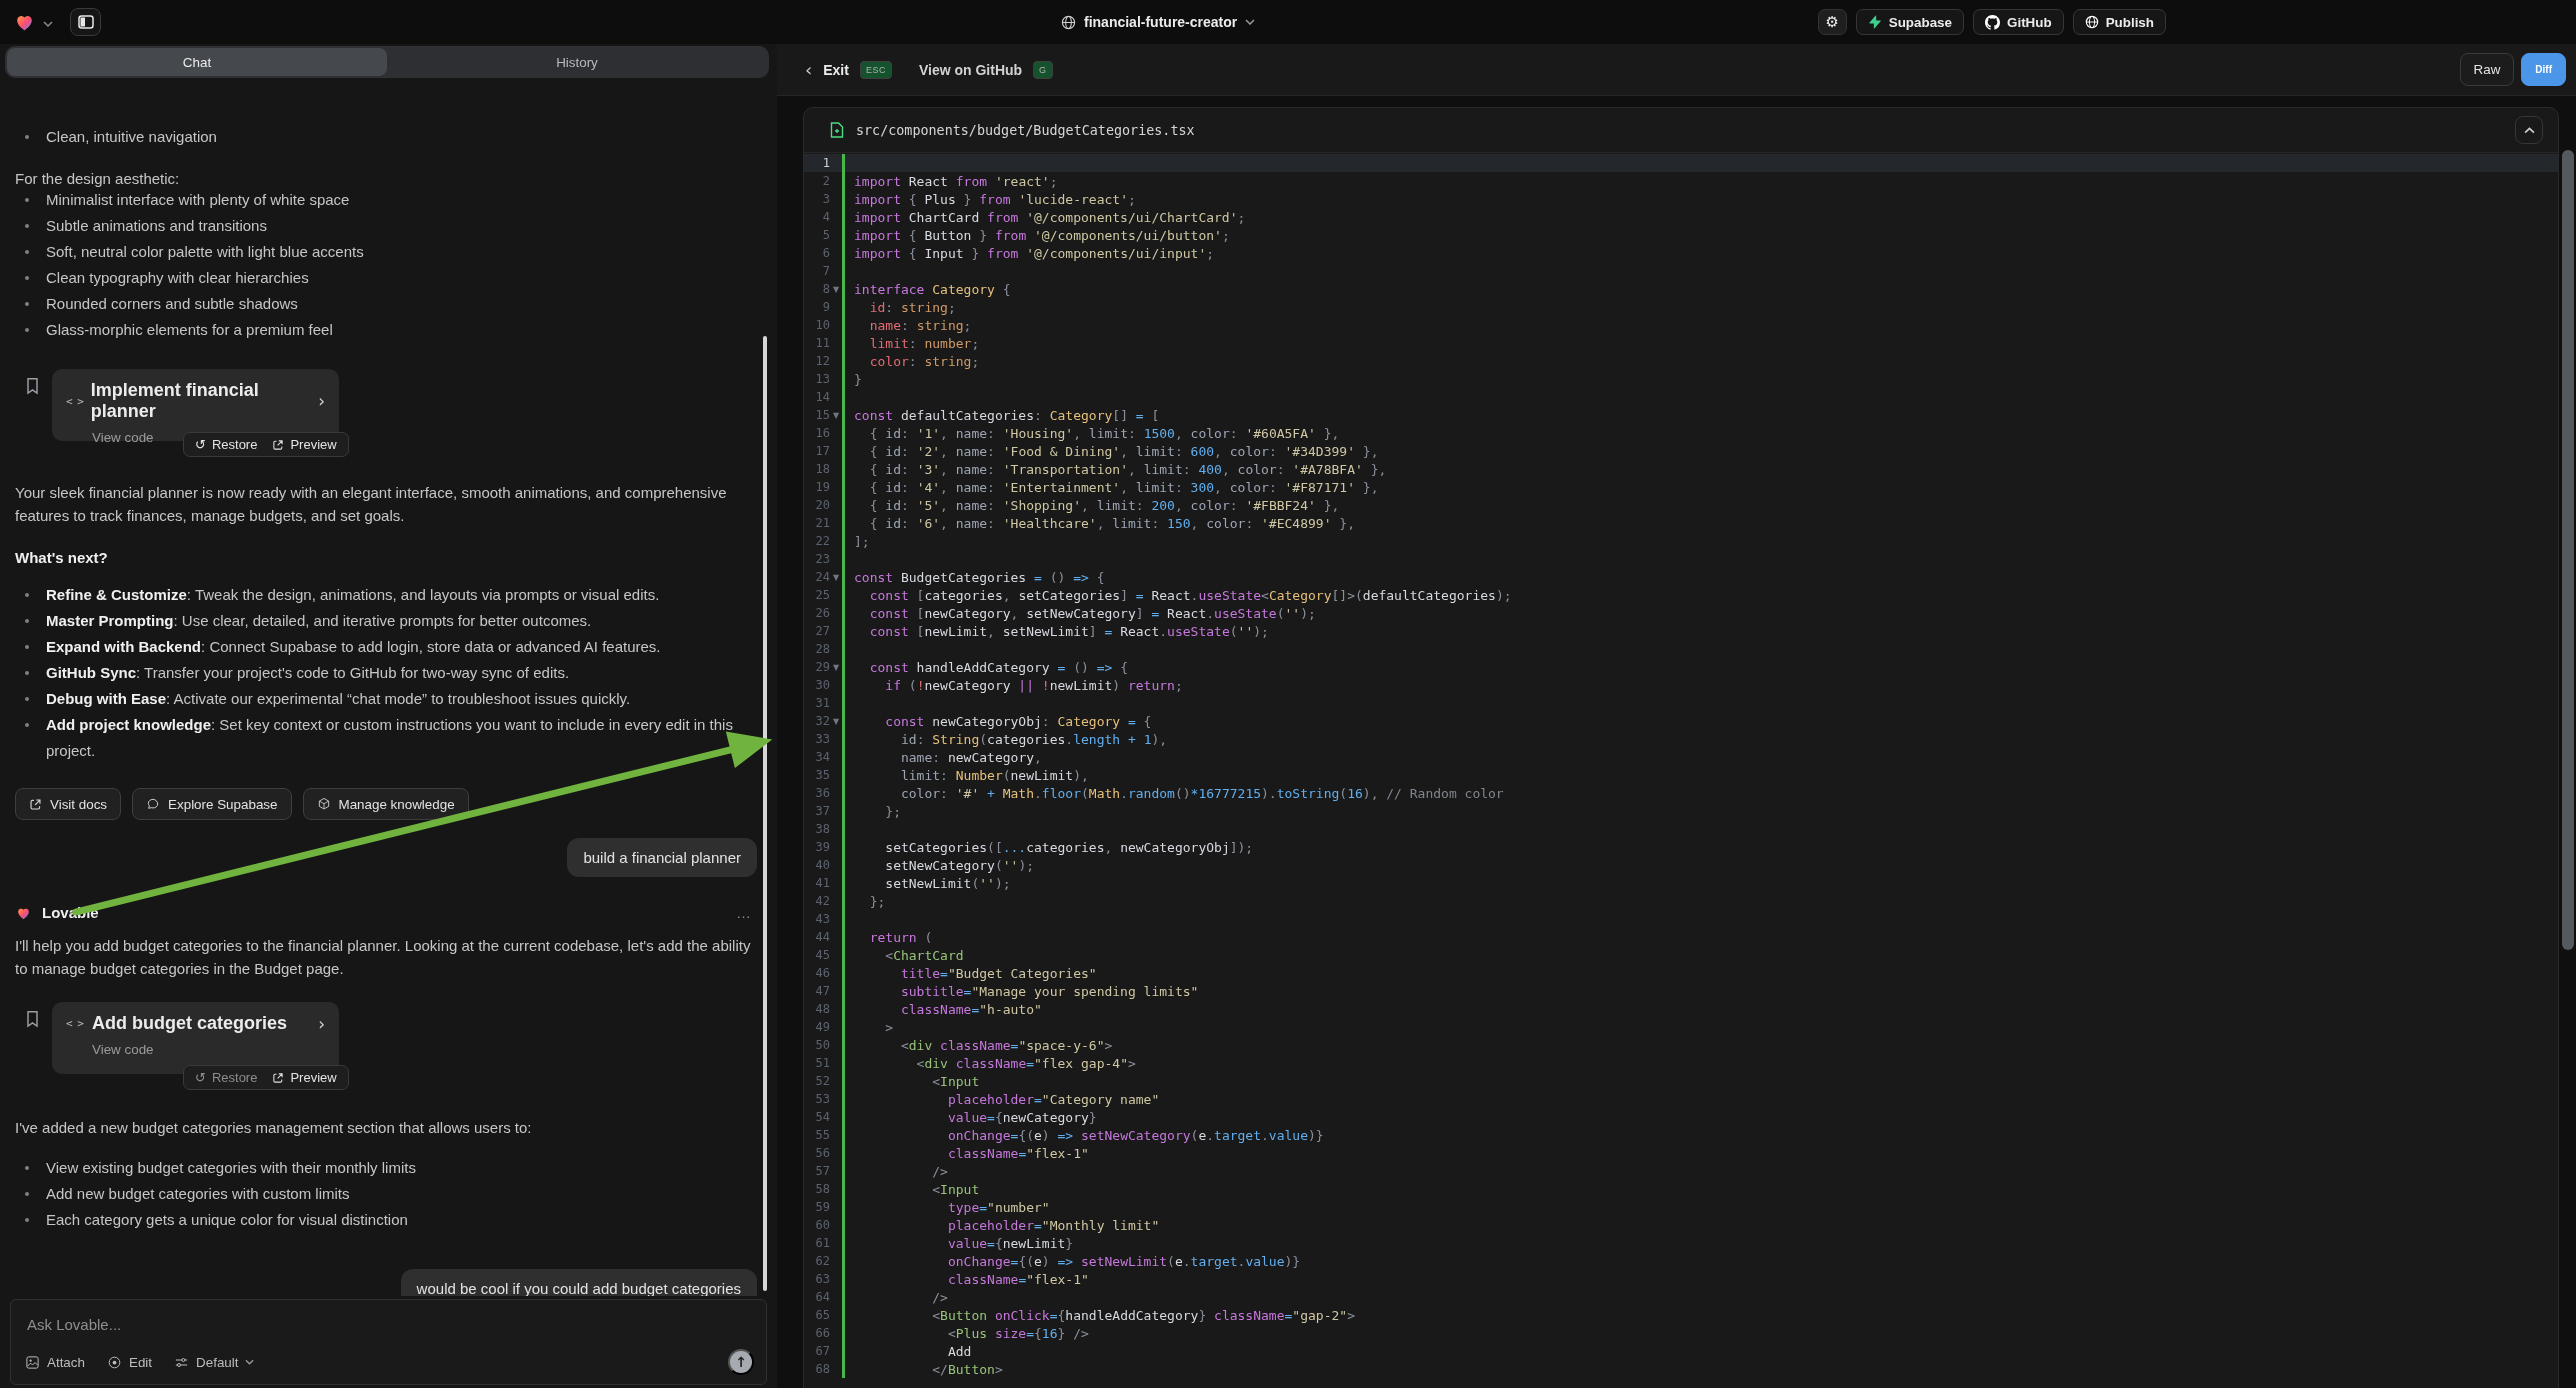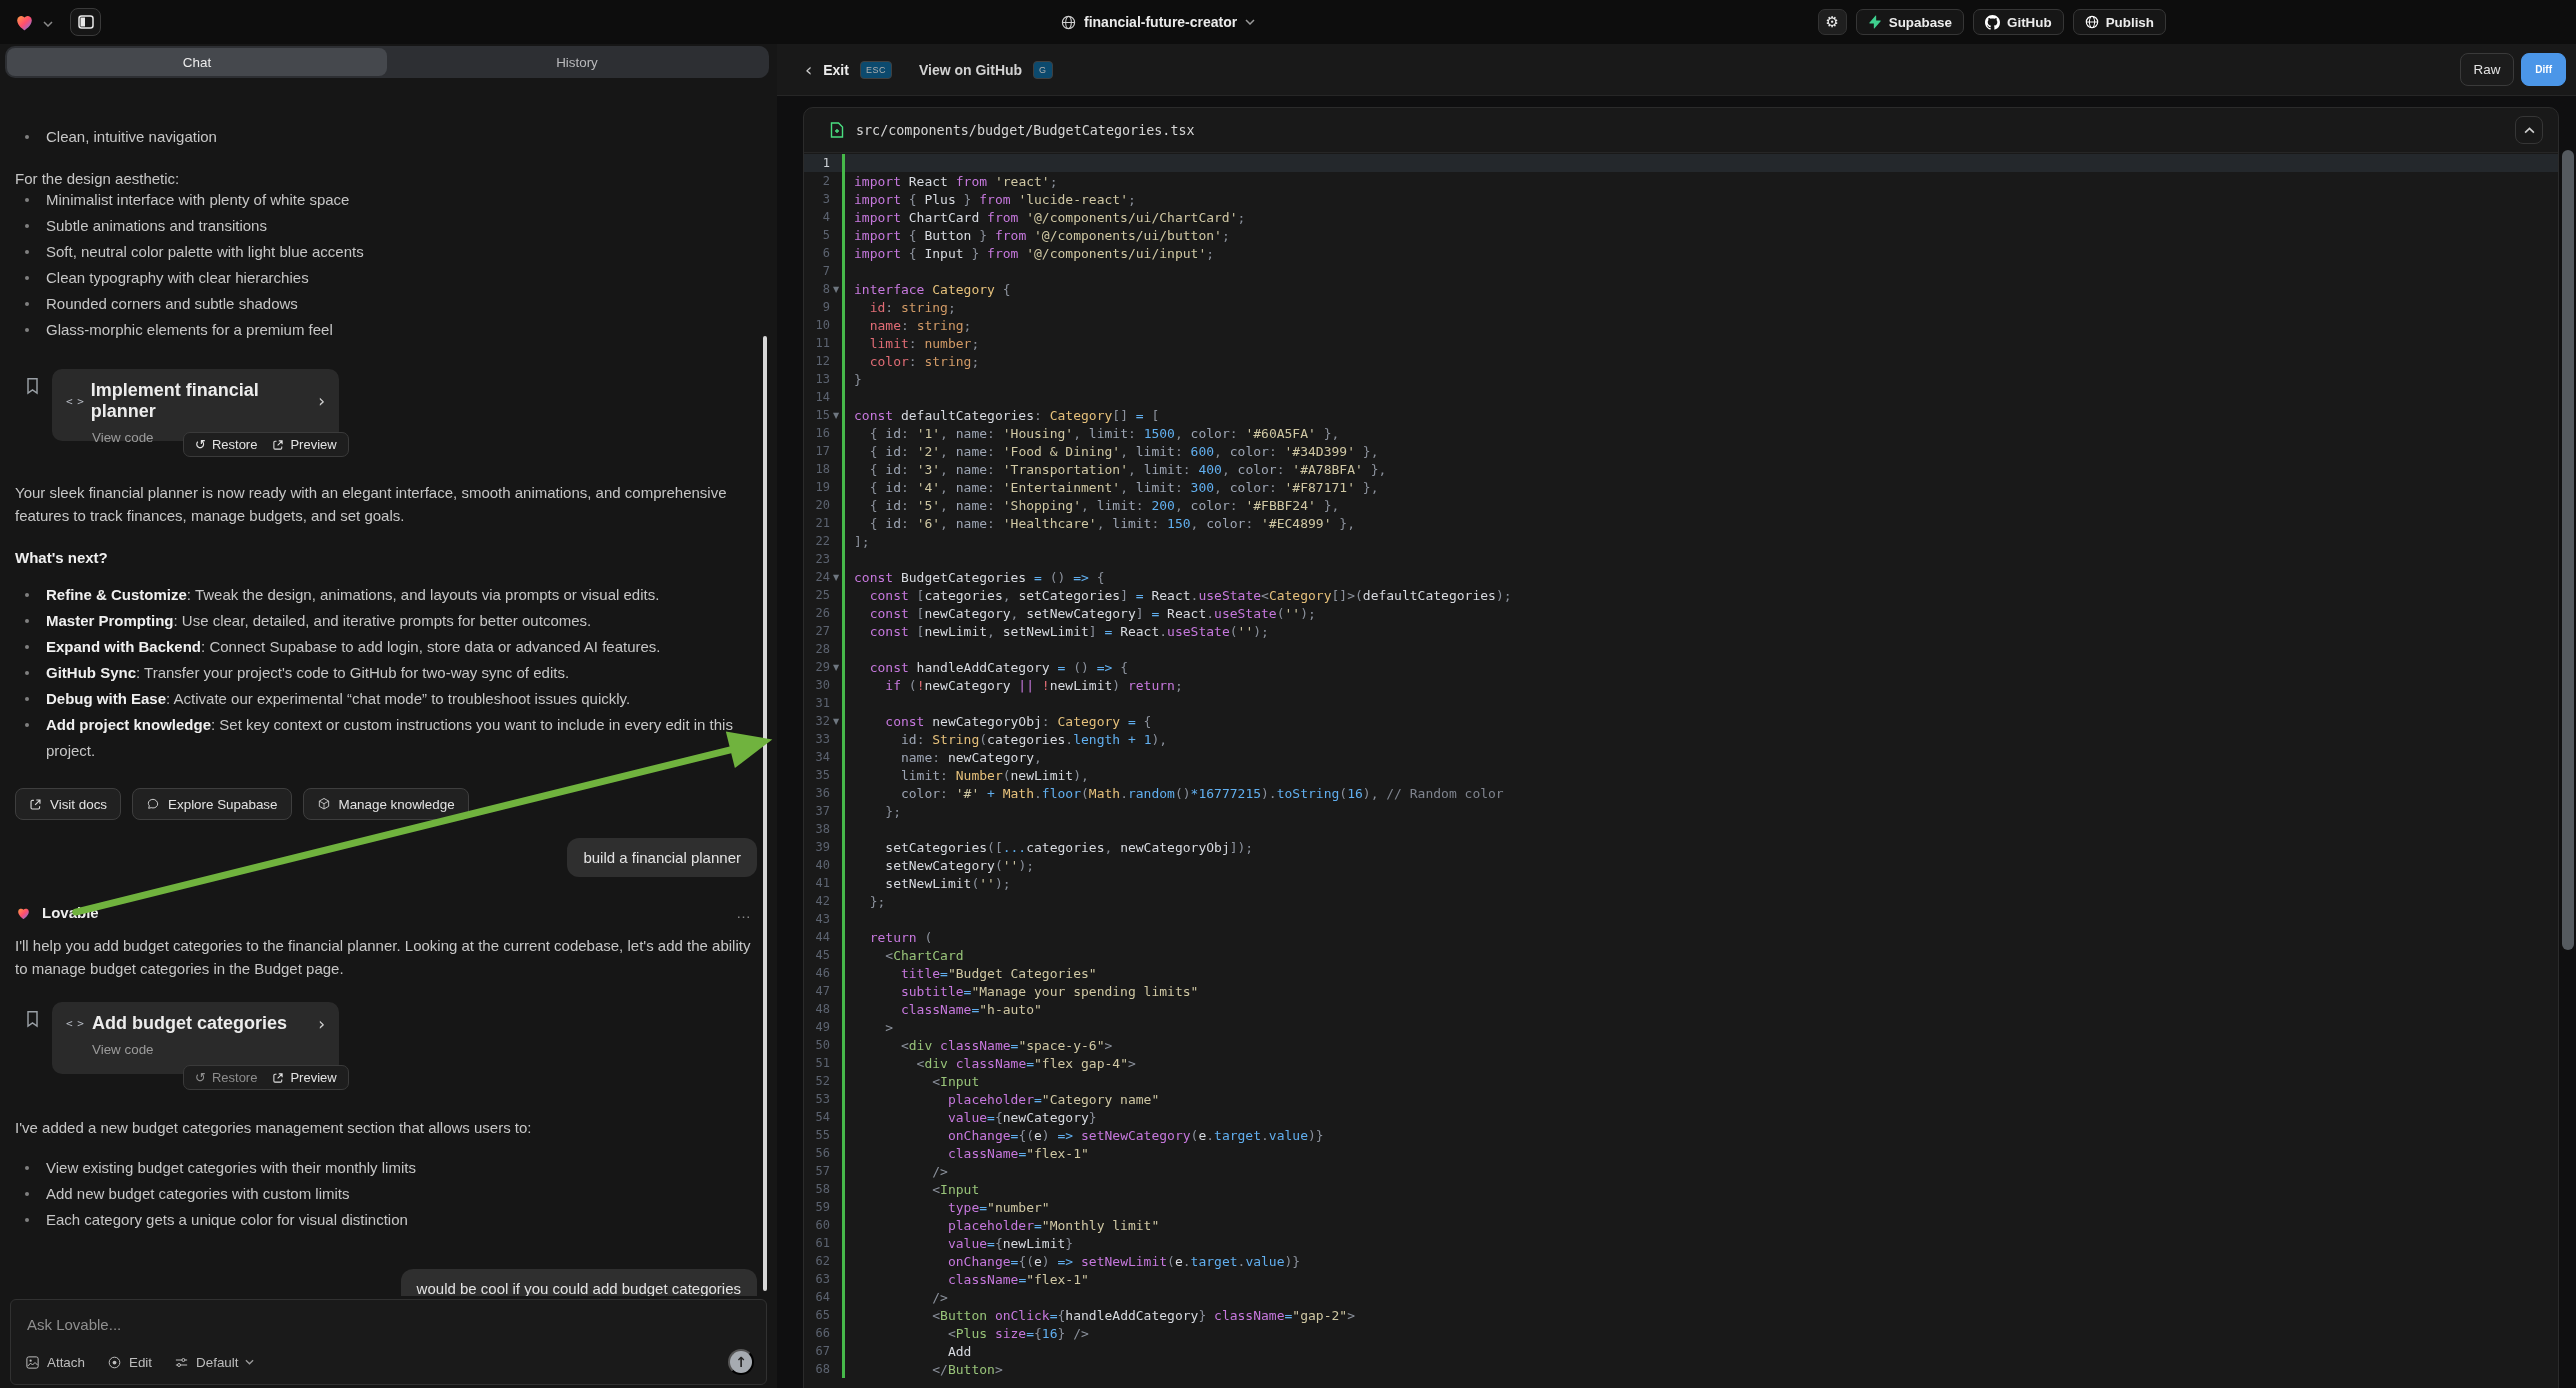--- a/index.html
+++ b/index.html
@@ -71,21 +71,21 @@
   .composer input::placeholder { color:#8f8f8f; }
   .composer-row { position:absolute; left:14px; right:12px; bottom:9px; display:flex; align-items:center; gap:22px; }
   .comp-item { display:flex; align-items:center; gap:7px; color:#bdbdbd; font-size:13.4px; cursor:pointer; }
   .send-btn { margin-left:auto; width:26px; height:26px; border-radius:50%; background:#a6abb1; color:#222; display:flex; align-items:center; justify-content:center; font-size:14px; font-weight:700; font-family:"DejaVu Sans",sans-serif; cursor:pointer; }
 
   
   .codepanel { position:absolute; left:777px; top:44px; right:0; bottom:0; background:#0f0f10; }
   .codehead { height:52px; background:#191919; border-bottom:1px solid #262626; display:flex; align-items:center; padding:0 10px 0 28px; }
   .back-chev { color:#c9c9c9; font-size:18px; font-family:"DejaVu Sans",sans-serif; margin-right:11px; cursor:pointer; }
   .exit-label { color:#ececec; font-size:14px; font-weight:600; cursor:pointer; }
-  kbd { display:inline-block; border:1px solid #3f3f3f; background:#0c4a6e; color:#b0b0b0; border-radius:4px; font-size:9px; font-family:"Liberation Sans",sans-serif; padding:3px 5px; margin-left:11px; letter-spacing:0.5px; }
+  kbd { display:inline-block; border:1px solid #3f3f3f; background:#14532d; color:#b0b0b0; border-radius:4px; font-size:9px; font-family:"Liberation Sans",sans-serif; padding:3px 5px; margin-left:11px; letter-spacing:0.5px; }
   .vgh { color:#d2d2d2; font-size:14px; font-weight:600; margin-left:27px; cursor:pointer; }
   .rawdiff { margin-left:auto; display:flex; gap:7px; }
   .raw-btn { height:33px; padding:0 13px; background:#1c1c1c; border:1px solid #3a3a3a; border-radius:8px; color:#e3e3e3; font-size:13.4px; display:flex; align-items:center; cursor:pointer; }
   .diff-btn { height:33px; padding:0 13px; background:#4b96e8; border:1px solid #4b96e8; border-radius:8px; color:#fff; font-size:10px; font-weight:600; display:flex; align-items:center; cursor:pointer; }
 
   .codecard { position:absolute; left:26px; right:17px; top:63px; bottom:-10px; background:#191919; border:1px solid #2b2b2b; border-radius:10px; overflow:hidden; }
   .filerow { height:45px; display:flex; align-items:center; padding-left:26px; border-bottom:1px solid #262626; position:relative; }
   .filepath { margin-left:12px; font-family:"DejaVu Sans Mono",monospace; font-size:13.4px; color:#d6d6d6; }
   .collapse-btn { position:absolute; right:15px; top:8px; width:28px; height:28px; border:1px solid #363636; border-radius:8px; background:transparent; display:flex; align-items:center; justify-content:center; cursor:pointer; }
   .codelines { font-family:"DejaVu Sans Mono",monospace; font-size:13px; padding-top:1px; }

